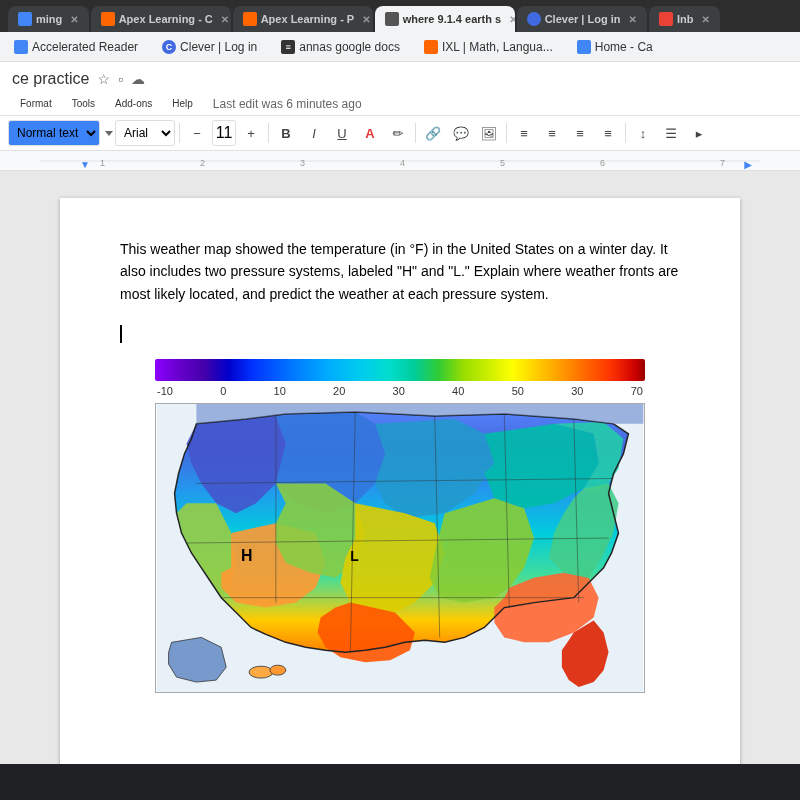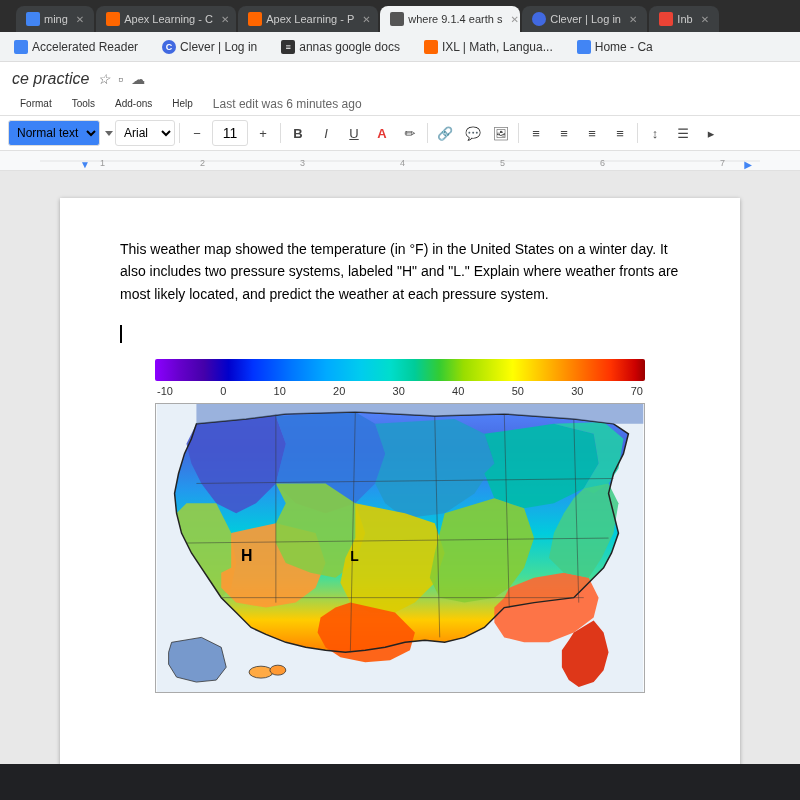--- a/index.html
+++ b/index.html
@@ -16,22 +16,23 @@
     .browser-chrome {
       background: #3c3f41;
       width: 100%;
     }
 
     .tab-bar {
       display: flex;
       align-items: flex-end;
       background: #2d2d2d;
       height: 32px;
-      padding: 0 16px;
+      padding: 0 8px;
       overflow: hidden;
+      font-weight: bold;
     }
 
     .tab {
       display: flex;
       align-items: center;
       height: 26px;
       padding: 0 10px;
       background: #3c3f41;
       border-radius: 8px 8px 0 0;
       font-size: 11px;
@@ -127,21 +128,20 @@
       background: #fff;
       padding: 4px 12px 0 12px;
       border-bottom: 1px solid #e0e0e0;
     }
 
     .docs-title-row {
       display: flex;
       align-items: center;
       gap: 8px;
       padding: 4px 0;
-      font-style: italic;
     }
 
     .docs-title {
       font-size: 16px;
       color: #333;
       font-weight: normal;
     }
 
     .docs-icon {
       font-size: 14px;
@@ -222,26 +222,26 @@
     .toolbar-btn.underline { text-decoration: underline; }
 
     .toolbar-separator {
       width: 1px;
       height: 20px;
       background: #ddd;
       margin: 0 2px;
     }
 
     .toolbar-size {
-      width: 36px;
+      width: 24px;
       height: 26px;
       border: 1px solid #ddd;
       border-radius: 3px;
       text-align: center;
-      font-size: 14px;
+      font-size: 16px;
       background: #fff;
     }
 
     
     .ruler {
       height: 20px;
       background: #f8f9fa;
       border-bottom: 1px solid #e0e0e0;
       display: flex;
       align-items: center;

